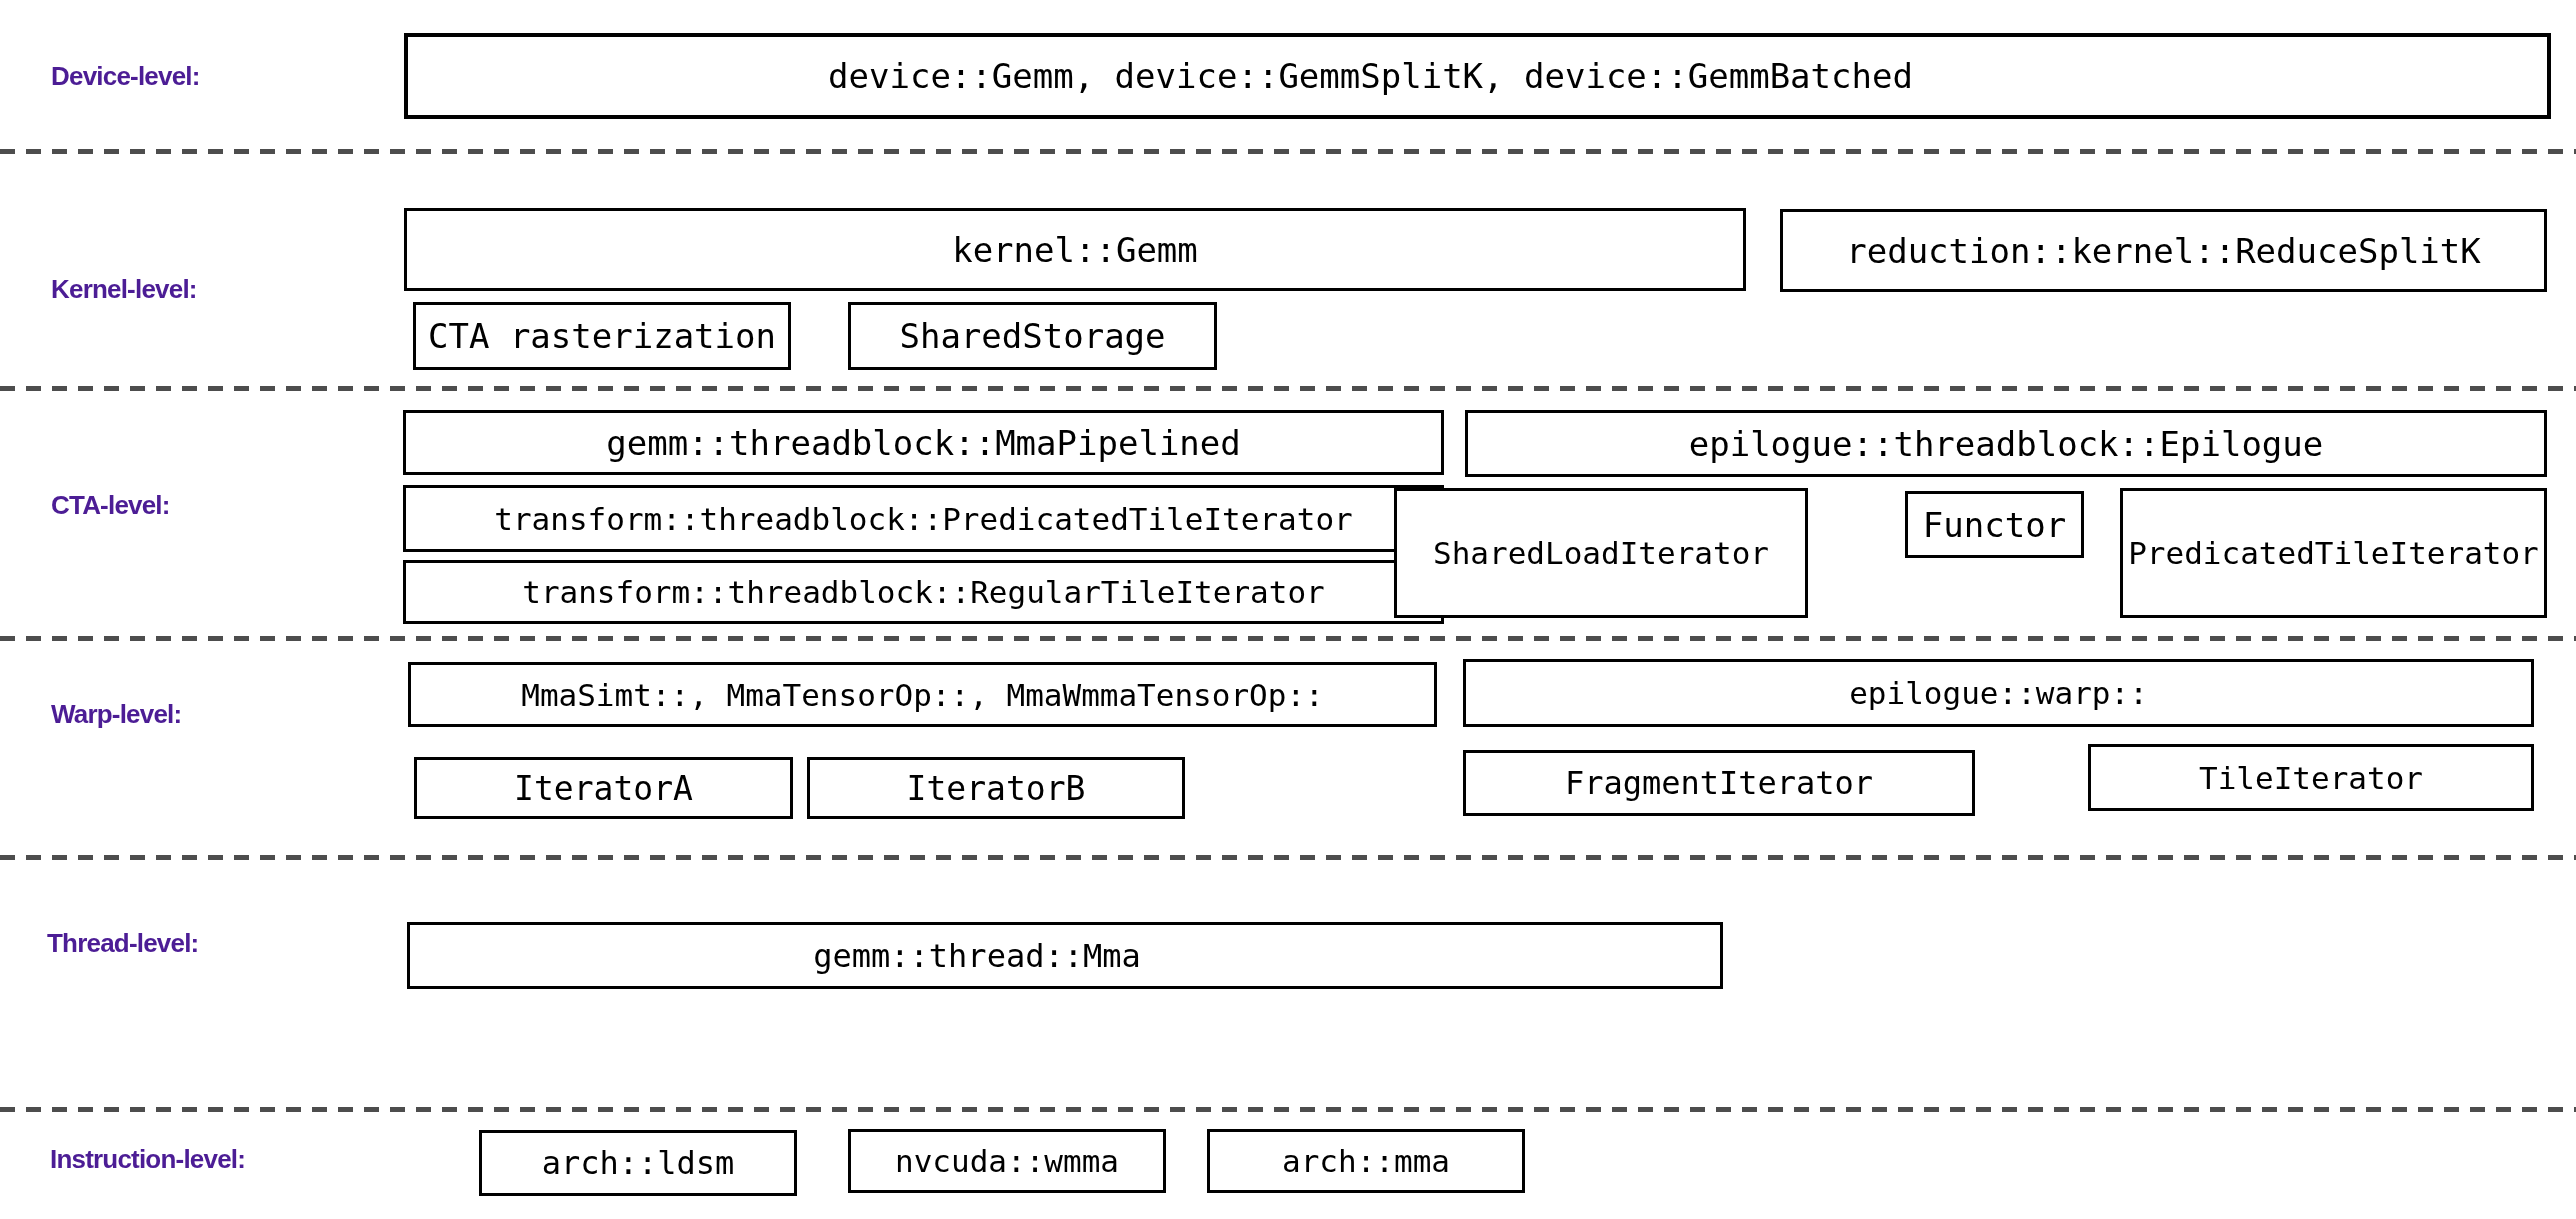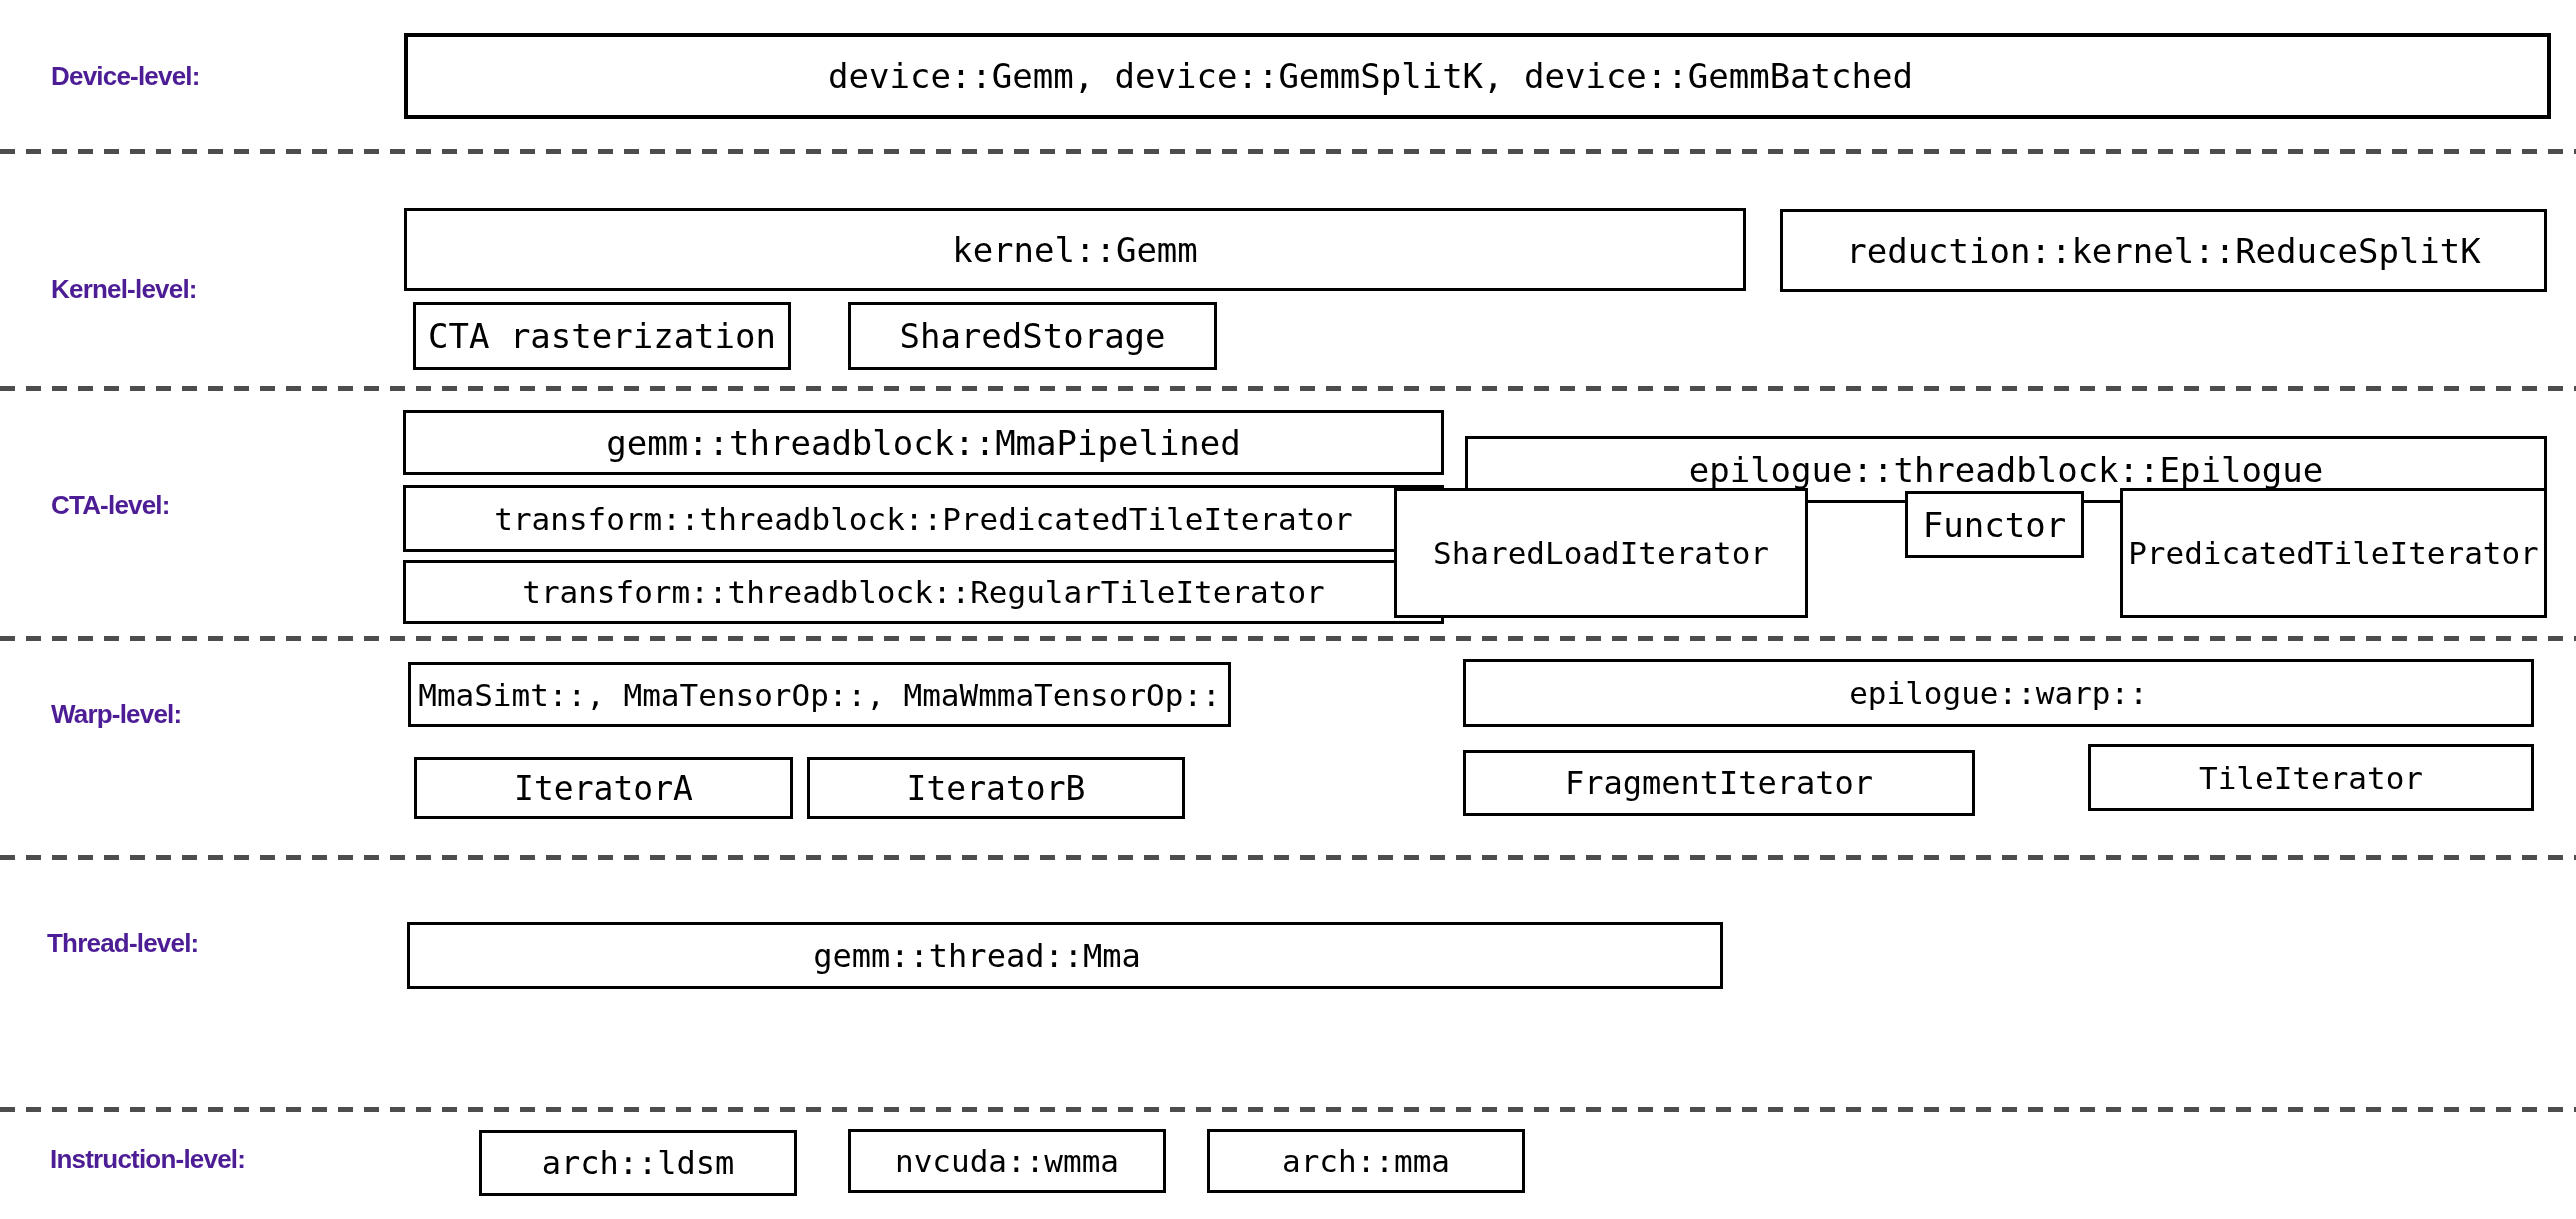--- a/index.html
+++ b/index.html
@@ -71,26 +71,26 @@
   <div class="box bw6 fs45" style="left:404px; top:33px; width:2147px; height:86px; padding-right:214px;">device::Gemm, device::GemmSplitK, device::GemmBatched</div>
 
   <div class="box fs45" style="left:1780px; top:209px; width:767px; height:83px;">reduction::kernel::ReduceSplitK</div>
   <div class="box fs44" style="left:404px; top:208px; width:1342px; height:83px;">kernel::Gemm</div>
   <div class="box fs44" style="left:413px; top:302px; width:378px; height:68px;">CTA rasterization</div>
   <div class="box fs45" style="left:848px; top:302px; width:369px; height:68px;">SharedStorage</div>
 
   <div class="box fs45" style="left:403px; top:410px; width:1041px; height:65px;">gemm::threadblock::MmaPipelined</div>
   <div class="box fs41" style="left:403px; top:485px; width:1041px; height:67px;">transform::threadblock::PredicatedTileIterator</div>
   <div class="box fs41" style="left:403px; top:560px; width:1041px; height:64px;">transform::threadblock::RegularTileIterator</div>
-  <div class="box fs45" style="left:1465px; top:410px; width:1082px; height:67px;margin-top:26px;">epilogue::threadblock::Epilogue</div>
+  <div class="box fs45" style="left:1465px; top:410px; width:1082px; height:67px;">epilogue::threadblock::Epilogue</div>
   <div class="box fs41" style="left:1394px; top:488px; width:414px; height:130px;">SharedLoadIterator</div>
   <div class="box fs45" style="left:1905px; top:491px; width:179px; height:67px;">Functor</div>
   <div class="box fs41" style="left:2120px; top:488px; width:427px; height:130px;">PredicatedTileIterator</div>
 
-  <div class="box fs41" style="left:408px; top:662px; width:823px; height:65px;">MmaSimt::, MmaTensorOp::, MmaWmmaTensorOp::</div>
+  <div class="box fs41" style="left:408px; top:662px; width:1029px; height:65px;">MmaSimt::, MmaTensorOp::, MmaWmmaTensorOp::</div>
   <div class="box fs43" style="left:414px; top:757px; width:379px; height:62px;">IteratorA</div>
   <div class="box fs43" style="left:807px; top:757px; width:378px; height:62px;">IteratorB</div>
   <div class="box fs41" style="left:1463px; top:659px; width:1071px; height:68px;">epilogue::warp::</div>
   <div class="box fs42" style="left:1463px; top:750px; width:512px; height:66px;">FragmentIterator</div>
   <div class="box fs41" style="left:2088px; top:744px; width:446px; height:67px;">TileIterator</div>
 
   <div class="box fs42" style="left:407px; top:922px; width:1316px; height:67px; padding-right:176px;">gemm::thread::Mma</div>
 
   <div class="box fs42" style="left:479px; top:1130px; width:318px; height:66px;">arch::ldsm</div>
   <div class="box fs41" style="left:848px; top:1129px; width:318px; height:64px;">nvcuda::wmma</div>

